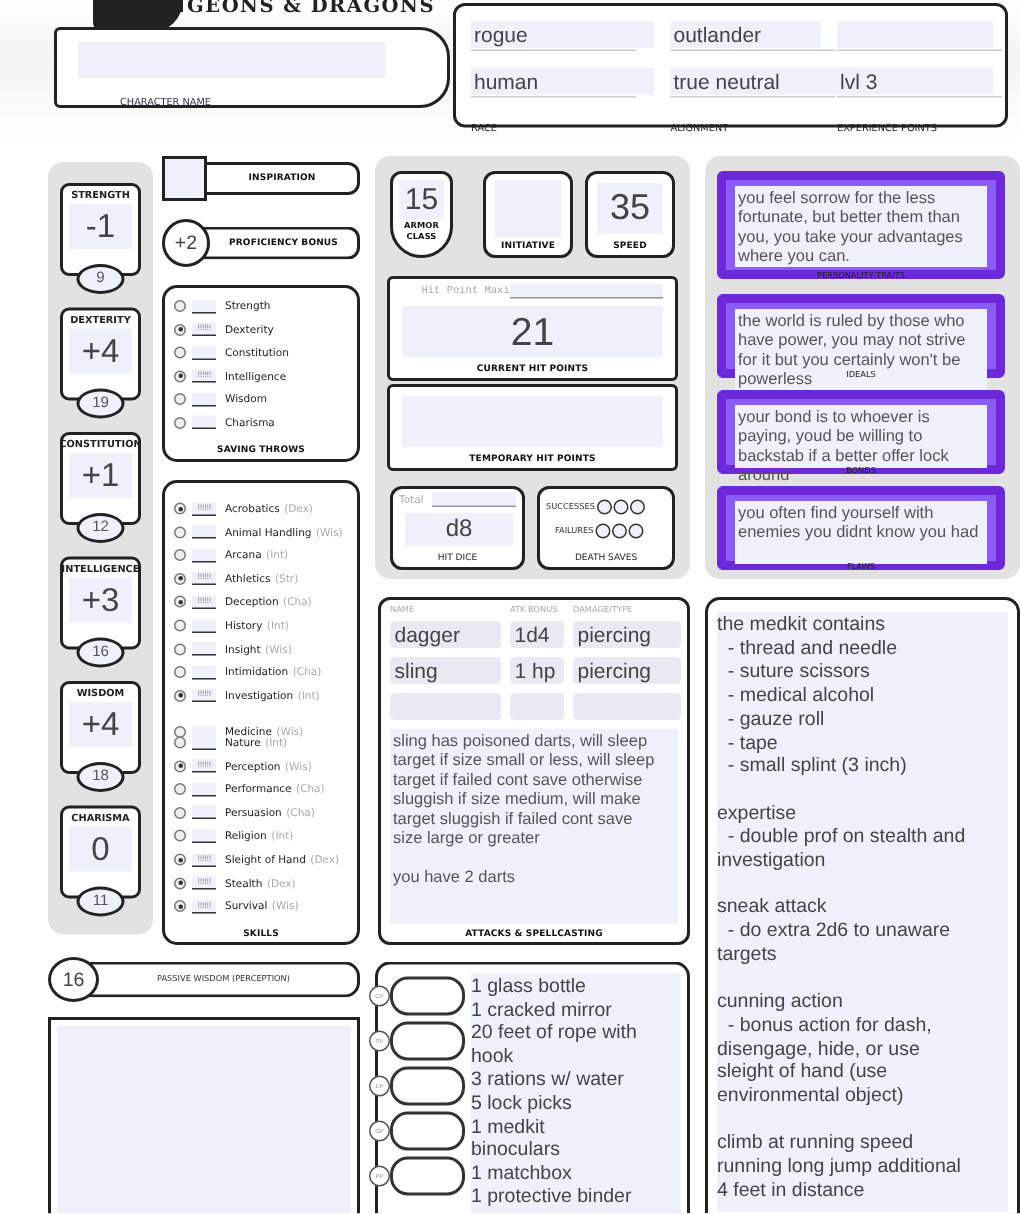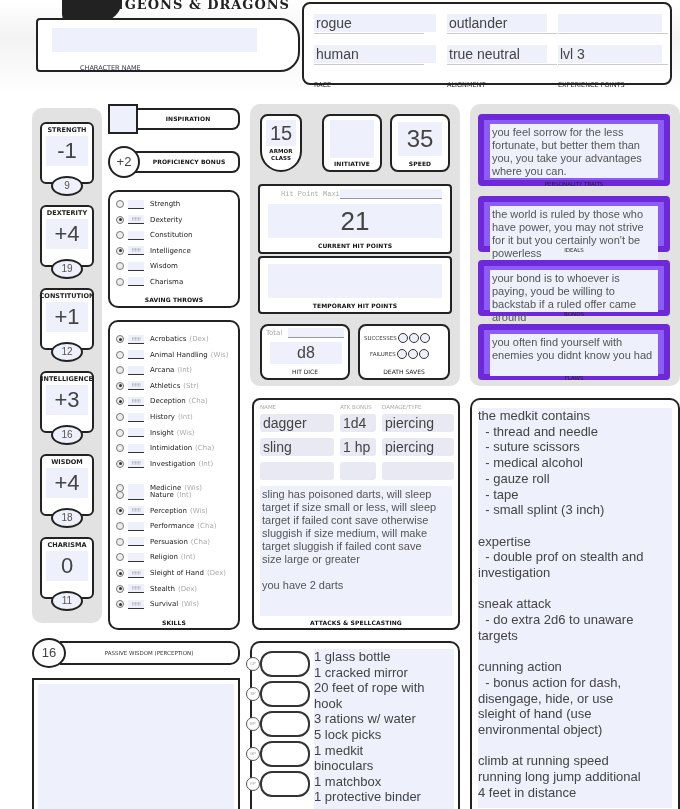--- a/index.html
+++ b/index.html
@@ -83,21 +83,21 @@
 
 <div class="abs" id="info-box">
   <div class="info-val fld" style="left:10px;top:10px;width:122px">rogue</div>
   <div class="info-lbl" style="left:10px;top:29px">CLASS &amp; LEVEL</div>
   <div class="info-val fld" style="left:143px;top:10px;width:100px">outlander</div>
   <div class="info-lbl" style="left:143px;top:29px">BACKGROUND</div>
   <div class="info-val fld" style="left:254px;top:10px;width:104px"></div>
   <div class="info-lbl" style="left:254px;top:29px">PLAYER NAME</div>
   <div class="info-val fld" style="left:10px;top:41px;width:122px">human</div>
   <div class="info-lbl" style="left:10px;top:60px">RACE</div>
-  <div class="info-val fld" style="left:143px;top:41px;width:100px">true neutral</div>
+  <div class="info-val fld" style="left:143px;top:41px;width:123px">true neutral</div>
   <div class="info-lbl" style="left:143px;top:60px">ALIGNMENT</div>
   <div class="info-val fld" style="left:254px;top:41px;width:104px">lvl 3</div>
   <div class="info-lbl" style="left:254px;top:60px">EXPERIENCE POINTS</div>
 </div>
 
 <div class="abs panel-gray" id="abil-col">
   <div class="ability" style="top:12px">
     <div class="box"></div>
     <div class="name">STRENGTH</div>
     <div class="mod fld">-1</div>
@@ -329,21 +329,21 @@
 <div class="abs panel-gray" id="traits-panel">
   <div class="trait" style="top:10px;height:72px">
     <div class="txt fld" style="height:54px">you feel sorrow for the less fortunate, but better them than you, you take your advantages where you can.</div>
     <div class="tl" style="top:61px">PERSONALITY TRAITS</div>
   </div>
   <div class="trait" style="top:92px;height:56px">
     <div class="txt fld" style="height:57px">the world is ruled by those who have power, you may not strive for it but you certainly won't be powerless</div>
     <div class="tl" style="top:45px">IDEALS</div>
   </div>
   <div class="trait" style="top:156px;height:56px">
-    <div class="txt fld" style="height:42px">your bond is to whoever is paying, youd be willing to backstab if a ruled offer came around</div>
+    <div class="txt fld" style="height:42px">your bond is to whoever is paying, youd be willing to backstab if a better offer lock around</div>
     <div class="tl" style="top:45px">BONDS</div>
   </div>
   <div class="trait" style="top:220px;height:56px">
     <div class="txt fld" style="height:42px">you often find yourself with enemies you didnt know you had</div>
     <div class="tl" style="top:45px">FLAWS</div>
   </div>
 </div>
 
 <div class="abs frame" id="attacks">
   <div class="sm-lbl" style="position:absolute;left:6px;top:4px;color:#aaa;font-size:5.5px">NAME</div>

